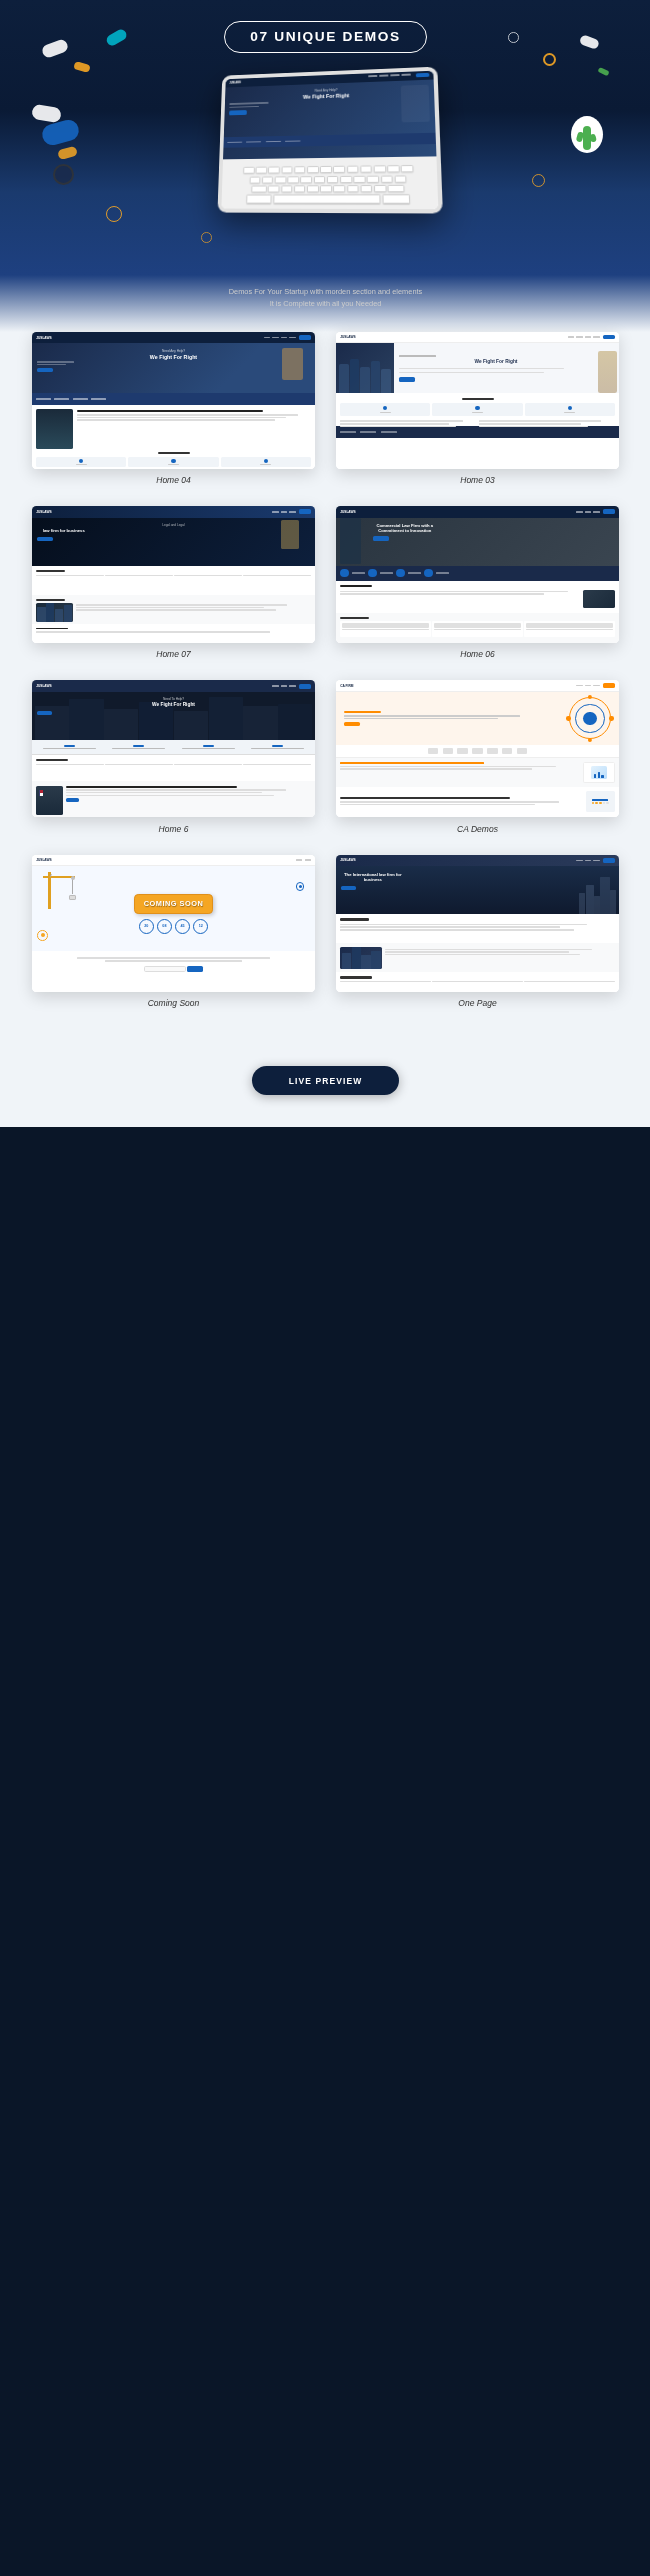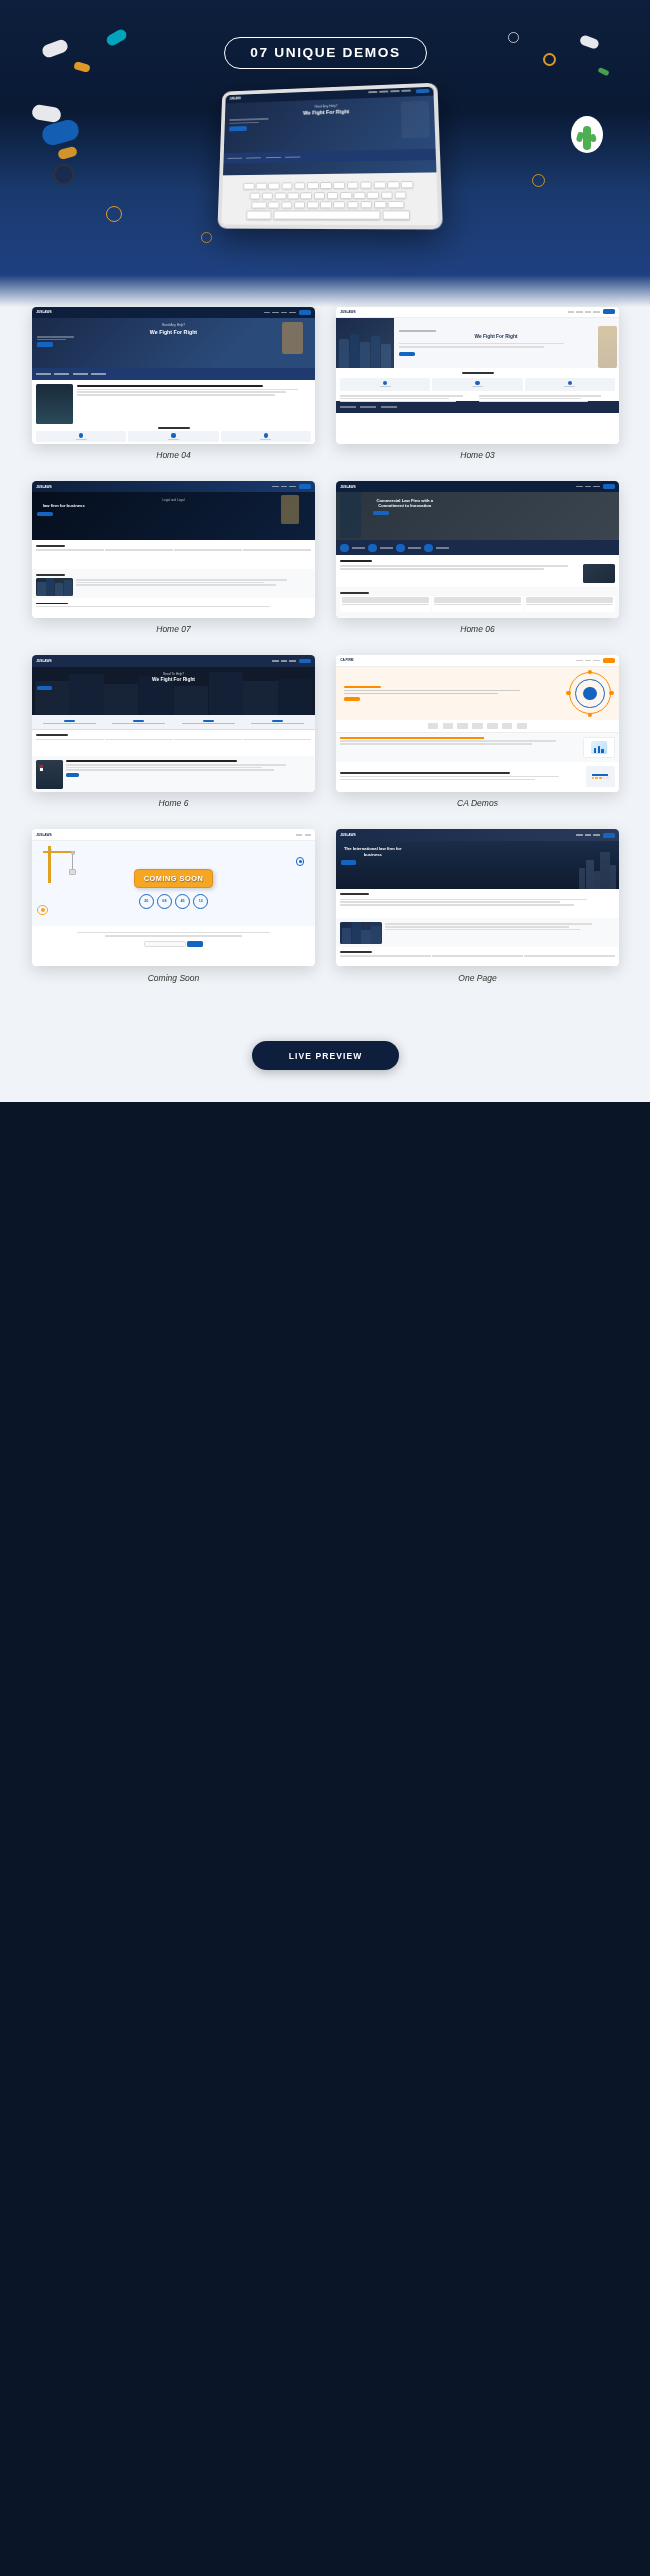--- a/index.html
+++ b/index.html
@@ -24,21 +24,20 @@
       display: inline-block;
       border: 1.6px solid #ffffff;
       border-radius: 26.4px;
       padding: 7.4px 25px;
       color: #ffffff;
       font-size: 13.7px;
       font-weight: 800;
       letter-spacing: 1.6px;
       text-transform: uppercase;
       margin-bottom: 16px;
-      margin-top: 16px;
     }
 
     .tablet-mockup-area {
       position: relative;
       width: 264px;
       margin: 0 auto;
       height: 148px;
     }
 
     .tablet-mockup {
@@ -277,20 +276,22 @@
           <div class="key" style="max-width:26.4px;height:8.5px;"></div>
           <div class="key" style="flex:4;max-width:106px;height:8.5px;"></div>
           <div class="key" style="max-width:26.4px;height:8.5px;"></div>
         </div>
       </div>
     </div>
   </div>
 </div>
 
 <div class="tagline">
+  <p>Demos For Your Startup with morden section and elements</p>
+  <p>It is Complete with all you Needed</p>
 </div>
 
 <div class="main-content">
   <div class="demos-grid">
 
     <div class="demo-item">
       <div class="demo-preview">
 
         <div style="background:#0d1f3c;height:11.6px;display:flex;align-items:center;padding:0 4.2px;">
           <span style="color:white;font-size:3.2px;font-weight:700;">JUSLAWS</span>

